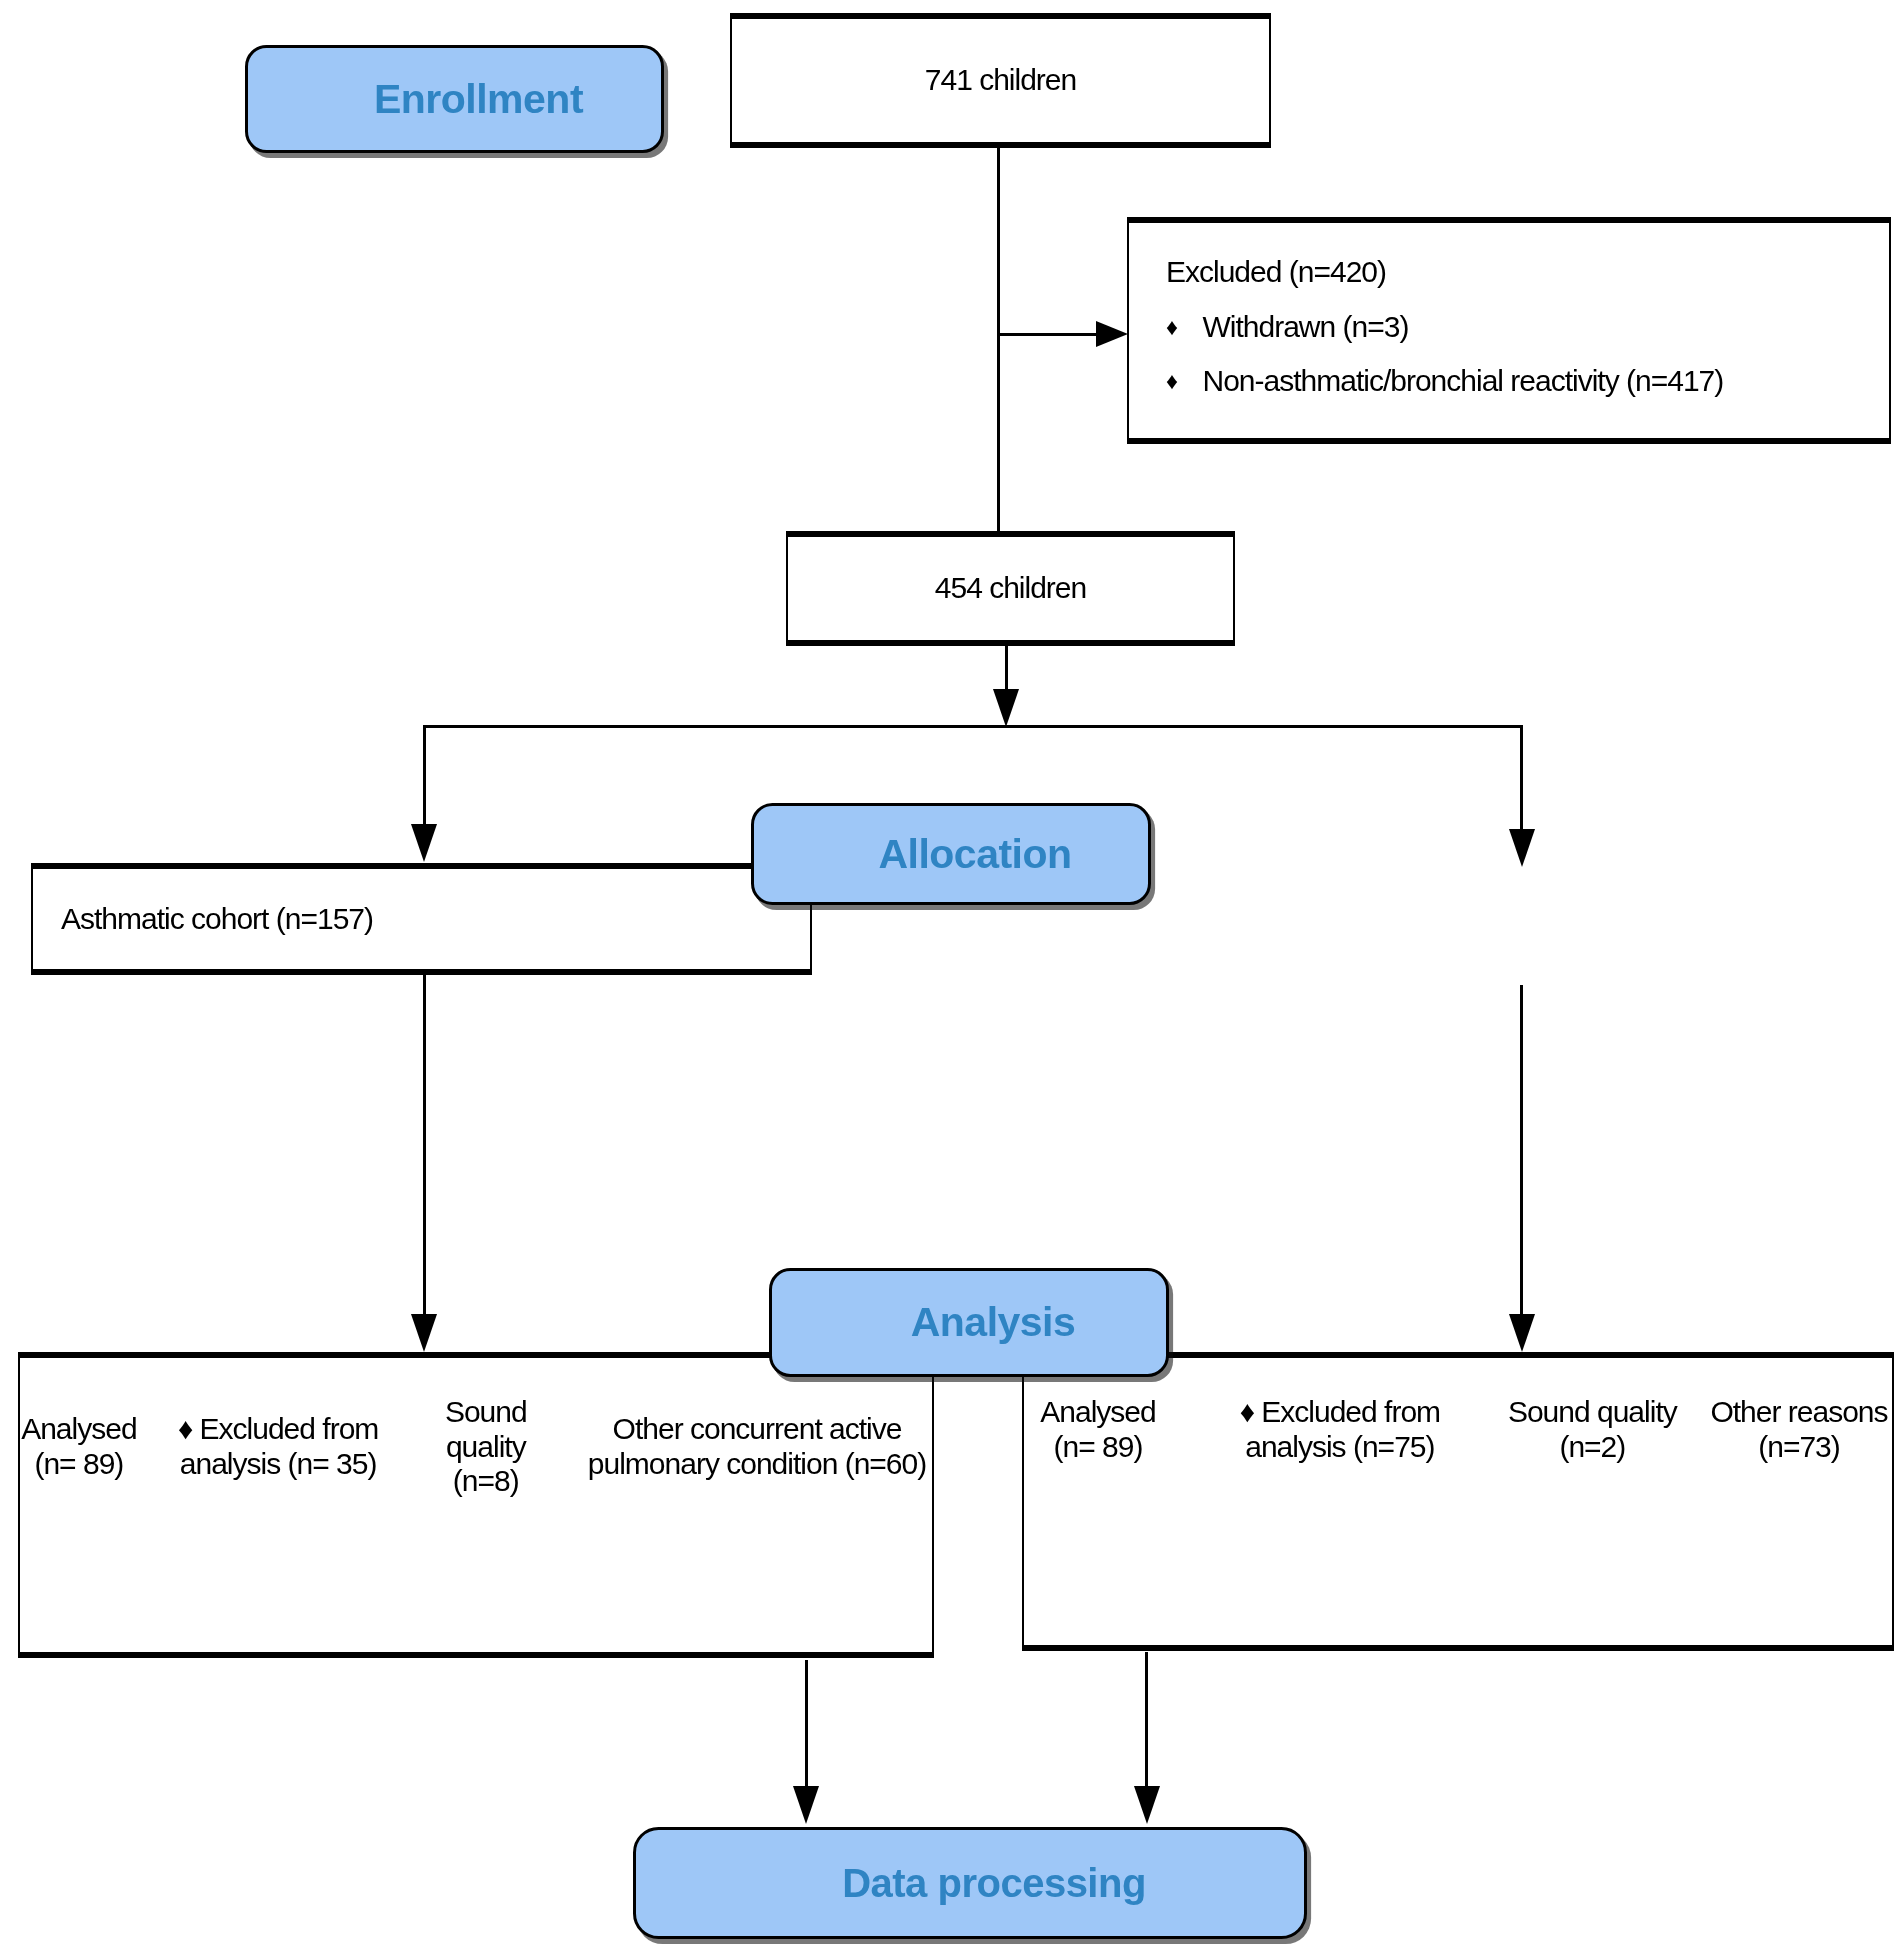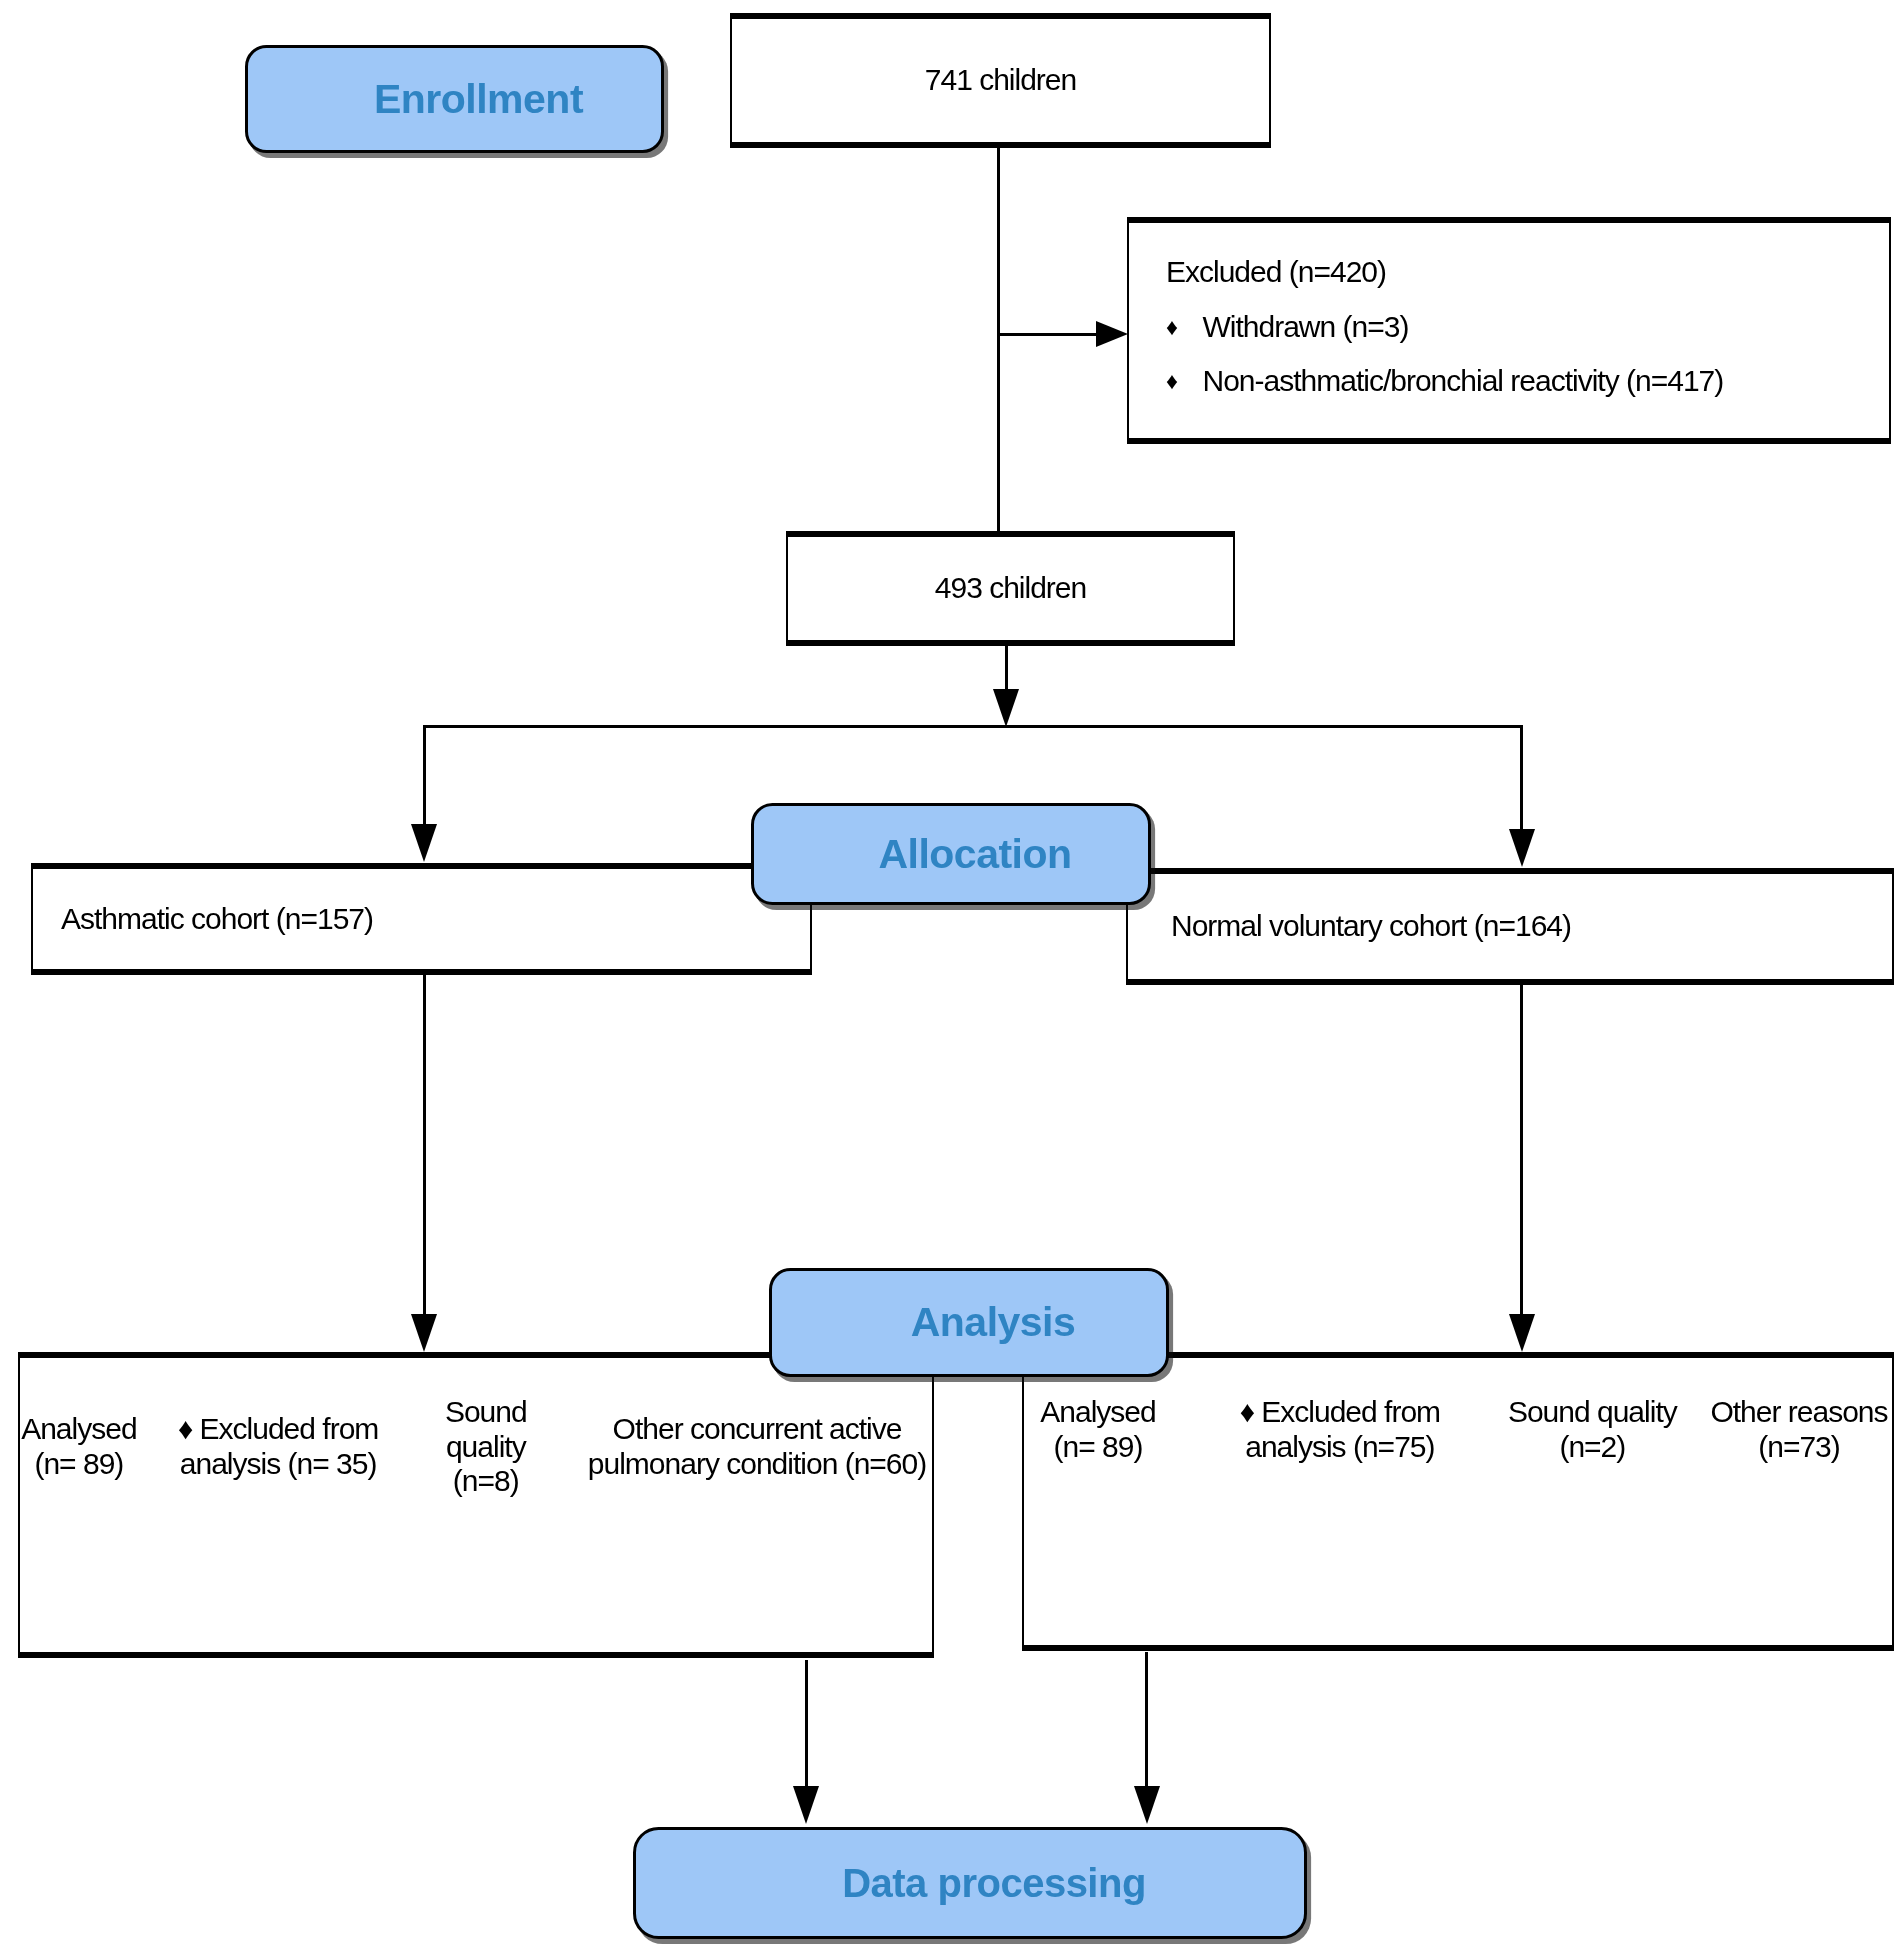--- a/index.html
+++ b/index.html
@@ -105,30 +105,27 @@
         <span>Withdrawn (n=3)</span>
       </div>
       <div class="ex-item">
         <span class="bullet">♦</span>
         <span>Non-asthmatic/bronchial reactivity (n=417)</span>
       </div>
     </div>
   </div>
 
   <div class="wbox center" style="left:786px;top:531px;width:449px;height:115px;">
-    <span>493 children</span>
+    <span>454 children</span>
   </div>
 
   <div class="wbox vcenter" style="left:31px;top:863px;width:781px;height:112px;padding-left:28px;">
     <span>Asthmatic cohort (n=157)</span>
   </div>
 
-  <div class="wbox vcenter" style="left:1126px;top:868px;width:768px;height:117px;padding-left:43px;">
-    <span>Normal voluntary cohort (n=164)</span>
-  </div>
 
   <div class="wbox" style="left:18.4px;top:1352px;width:916px;height:306px;">
     <div class="an-pad">
       <div>Analysed (n= 89)</div>
       <div>♦ Excluded from analysis (n= 35)</div>
       <div>Sound quality (n=8)</div>
       <div>Other concurrent active pulmonary condition (n=60)</div>
     </div>
   </div>
 

